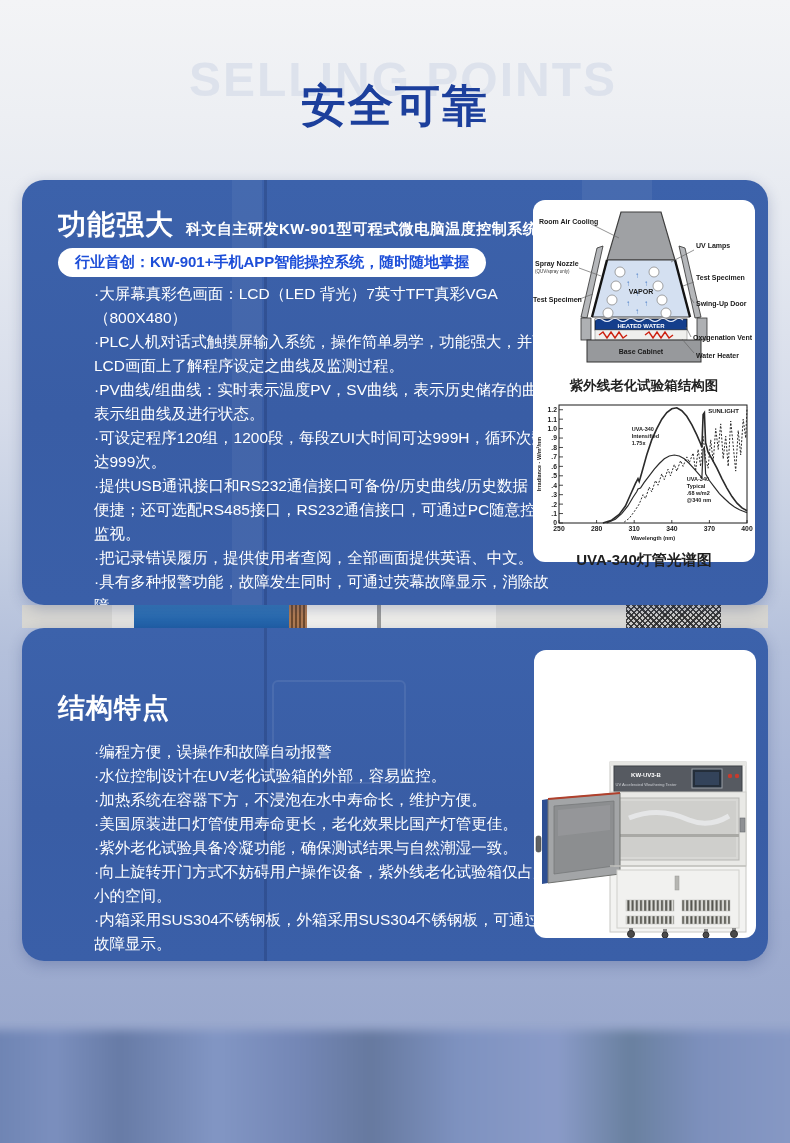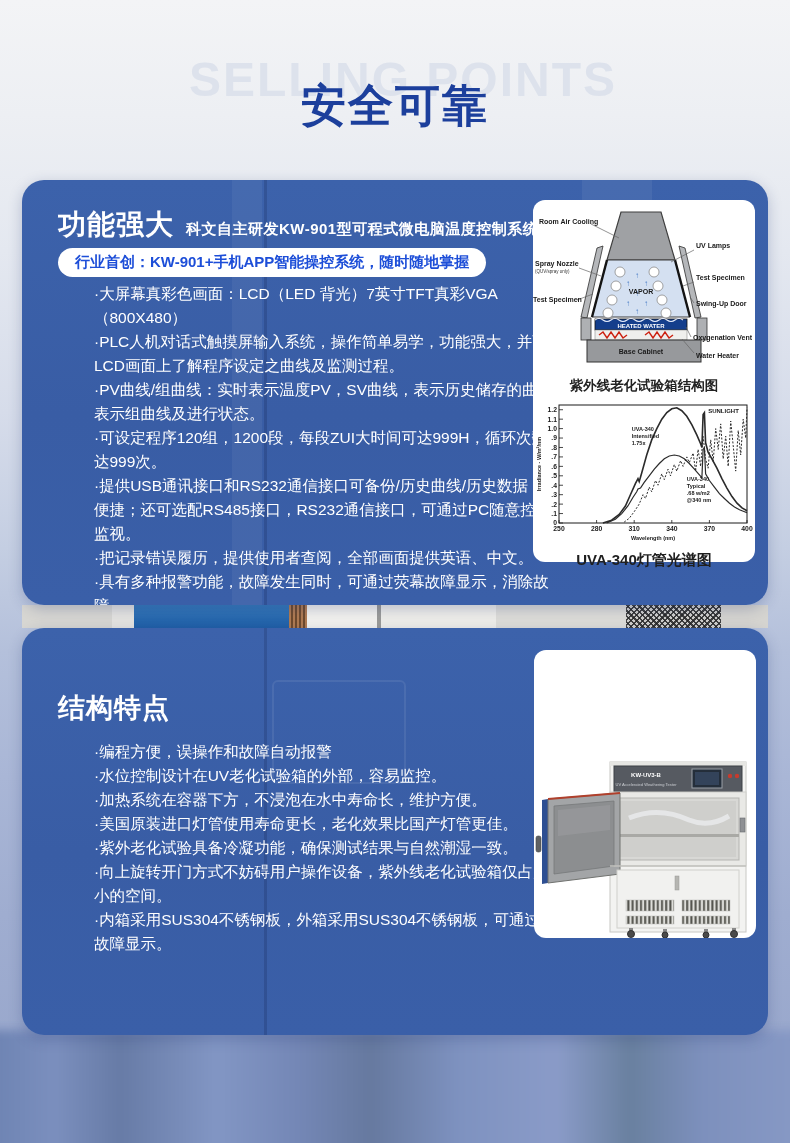--- a/index.html
+++ b/index.html
@@ -39,21 +39,21 @@
     position:absolute;left:0;right:0;top:76px;margin:0;text-align:center;
     font-size:45px;font-weight:bold;color:#1c3f9c;z-index:2;letter-spacing:2px;
   }
 
   .card{
     position:absolute;left:22px;width:746px;border-radius:22px;
     background:linear-gradient(180deg,#3c62ab 0%,#395da5 55%,#3a5fa8 100%);
     box-shadow:0 4px 14px rgba(30,50,110,.25);overflow:hidden;color:#fff;
   }
   .card1{top:180px;height:425px;}
-  .card2{top:628px;height:407px;}
+  .card2{top:628px;height:333px;}
   .ghost{position:absolute;pointer-events:none;}
   .gh-a{left:210px;top:0;width:30px;height:100%;background:rgba(255,255,255,.05);}
   .gh-b{left:242px;top:0;width:3px;height:100%;background:rgba(0,0,30,.14);}
   .gh-c{left:560px;top:0;width:70px;height:130px;background:rgba(255,255,255,.06);}
   .gh-d{left:250px;top:52px;width:130px;height:100px;border:2px solid rgba(255,255,255,.08);border-radius:6px;}
 
   .c1-head{position:absolute;left:36px;top:26px;display:flex;align-items:baseline;gap:12px;white-space:nowrap;}
   .c1-title{margin:0;font-size:28px;font-weight:bold;letter-spacing:1px;}
   .c1-sub{font-size:15px;font-weight:bold;letter-spacing:.5px;}
   .pill{

